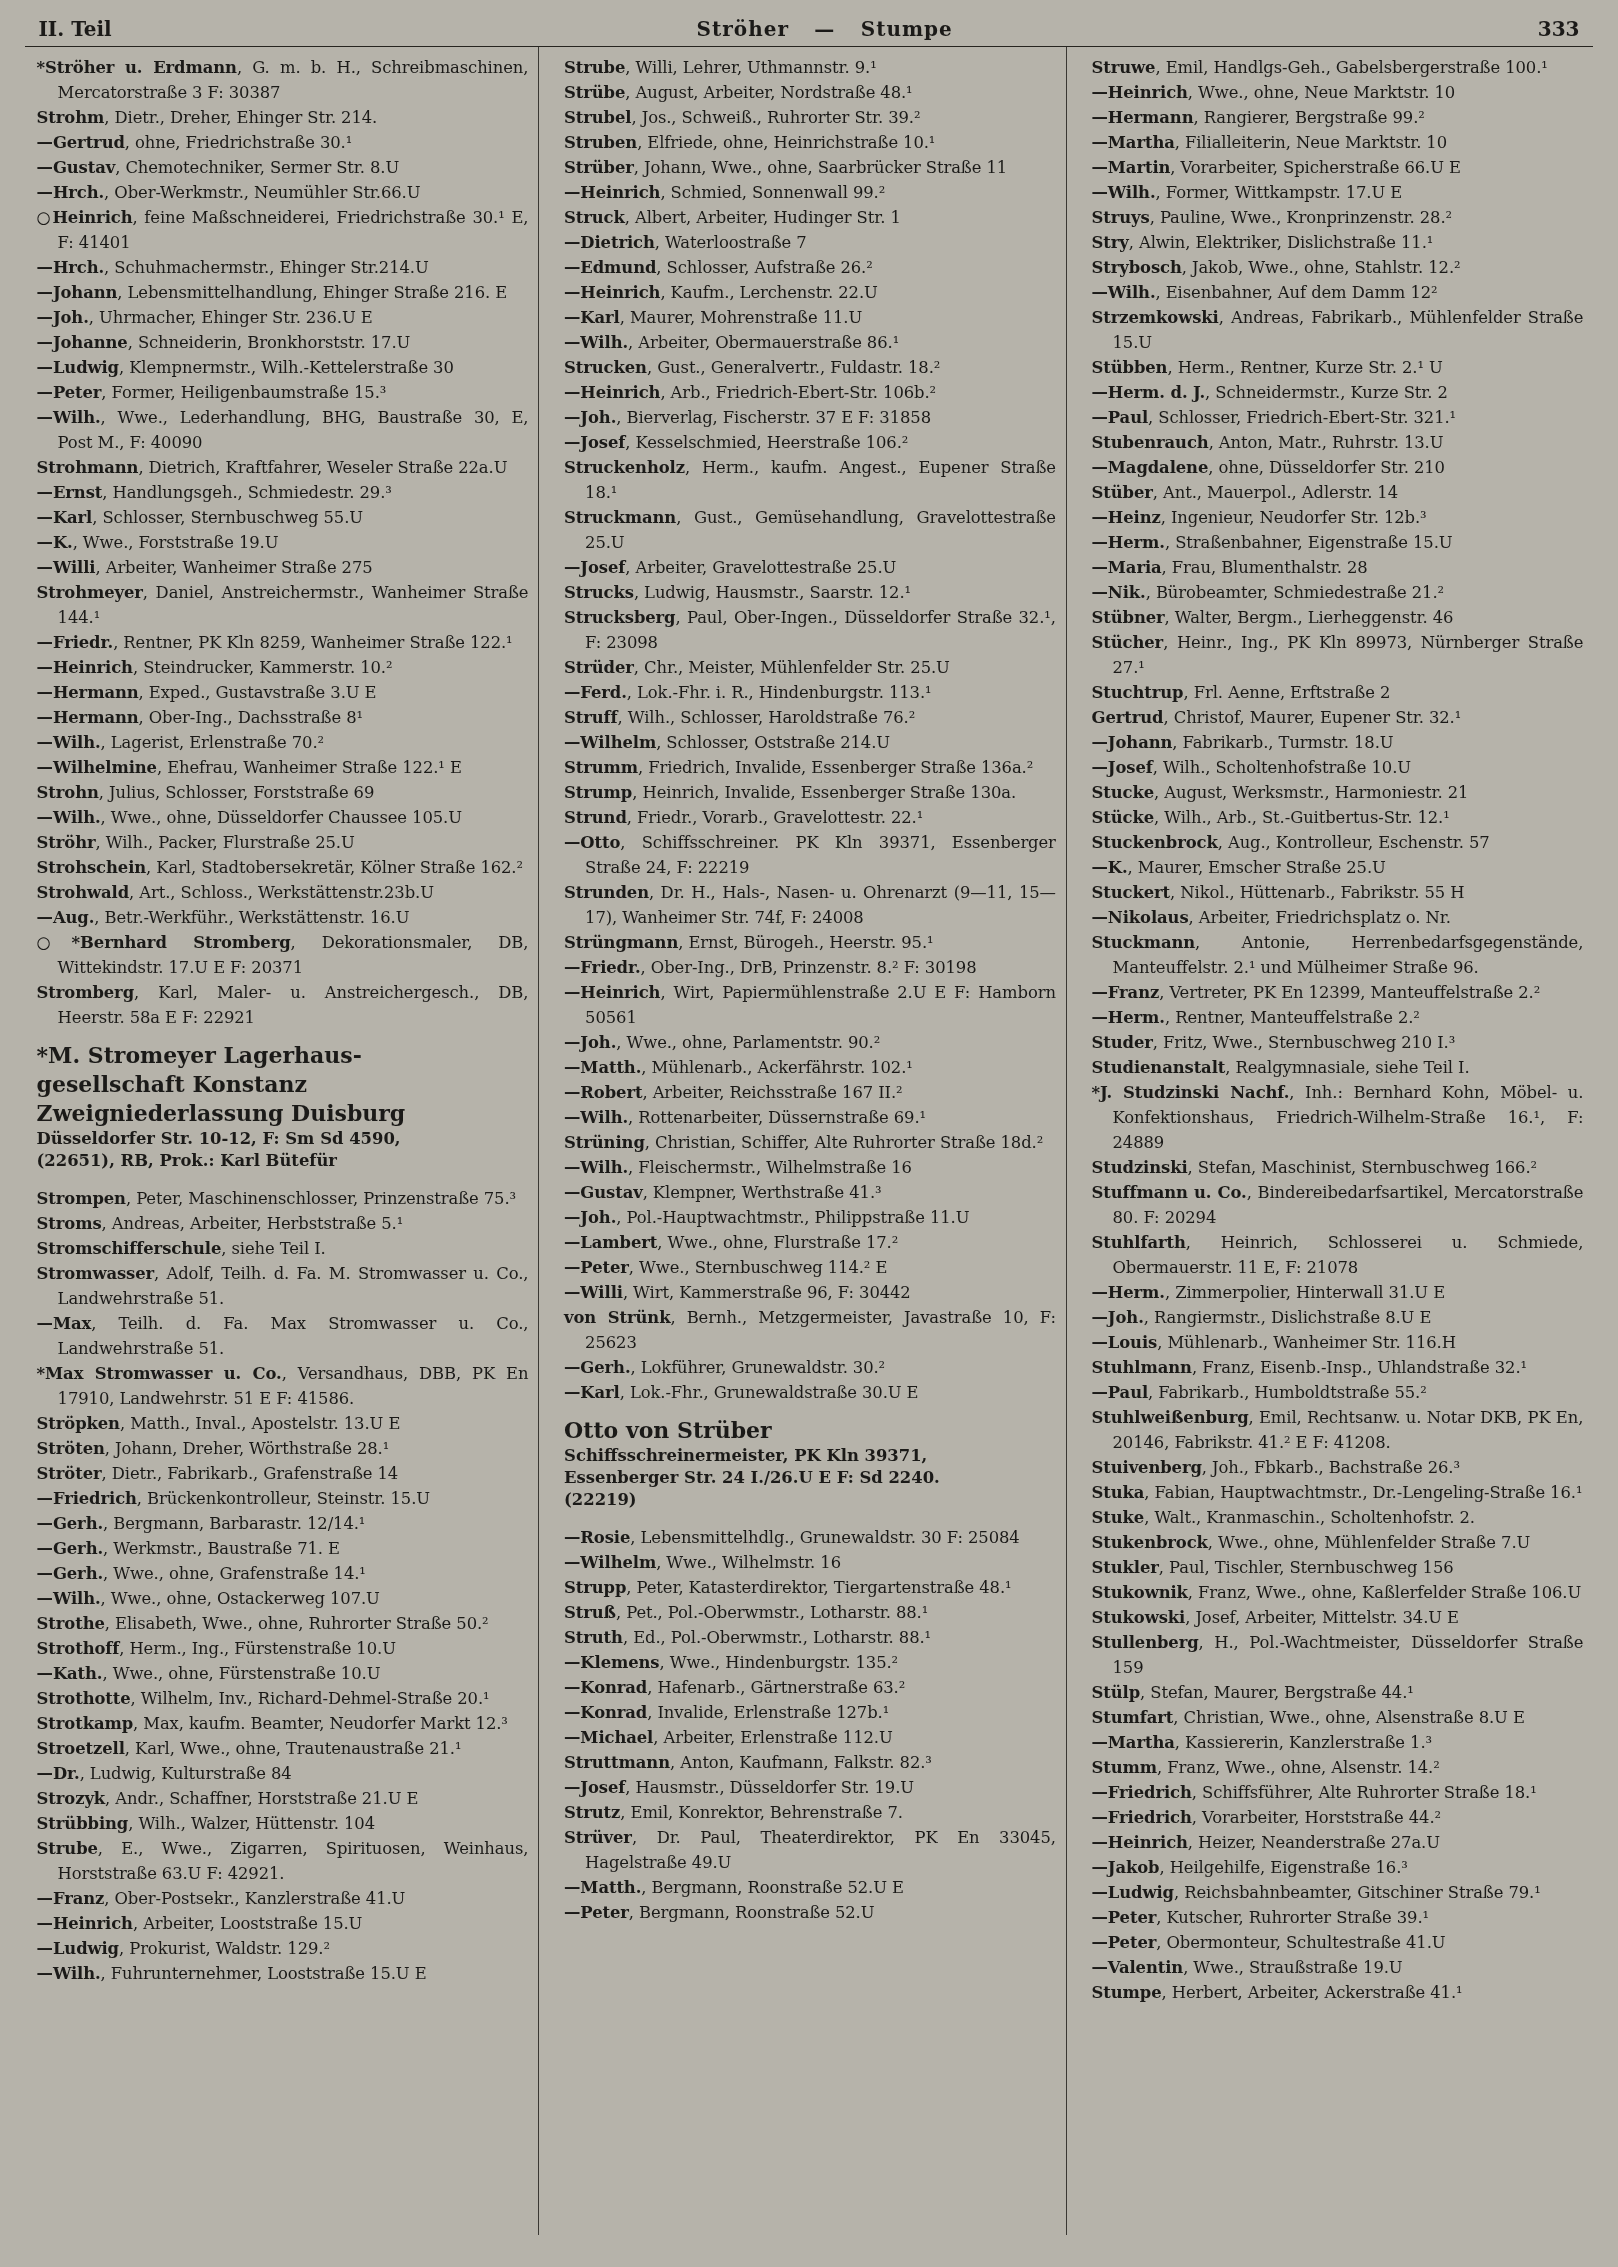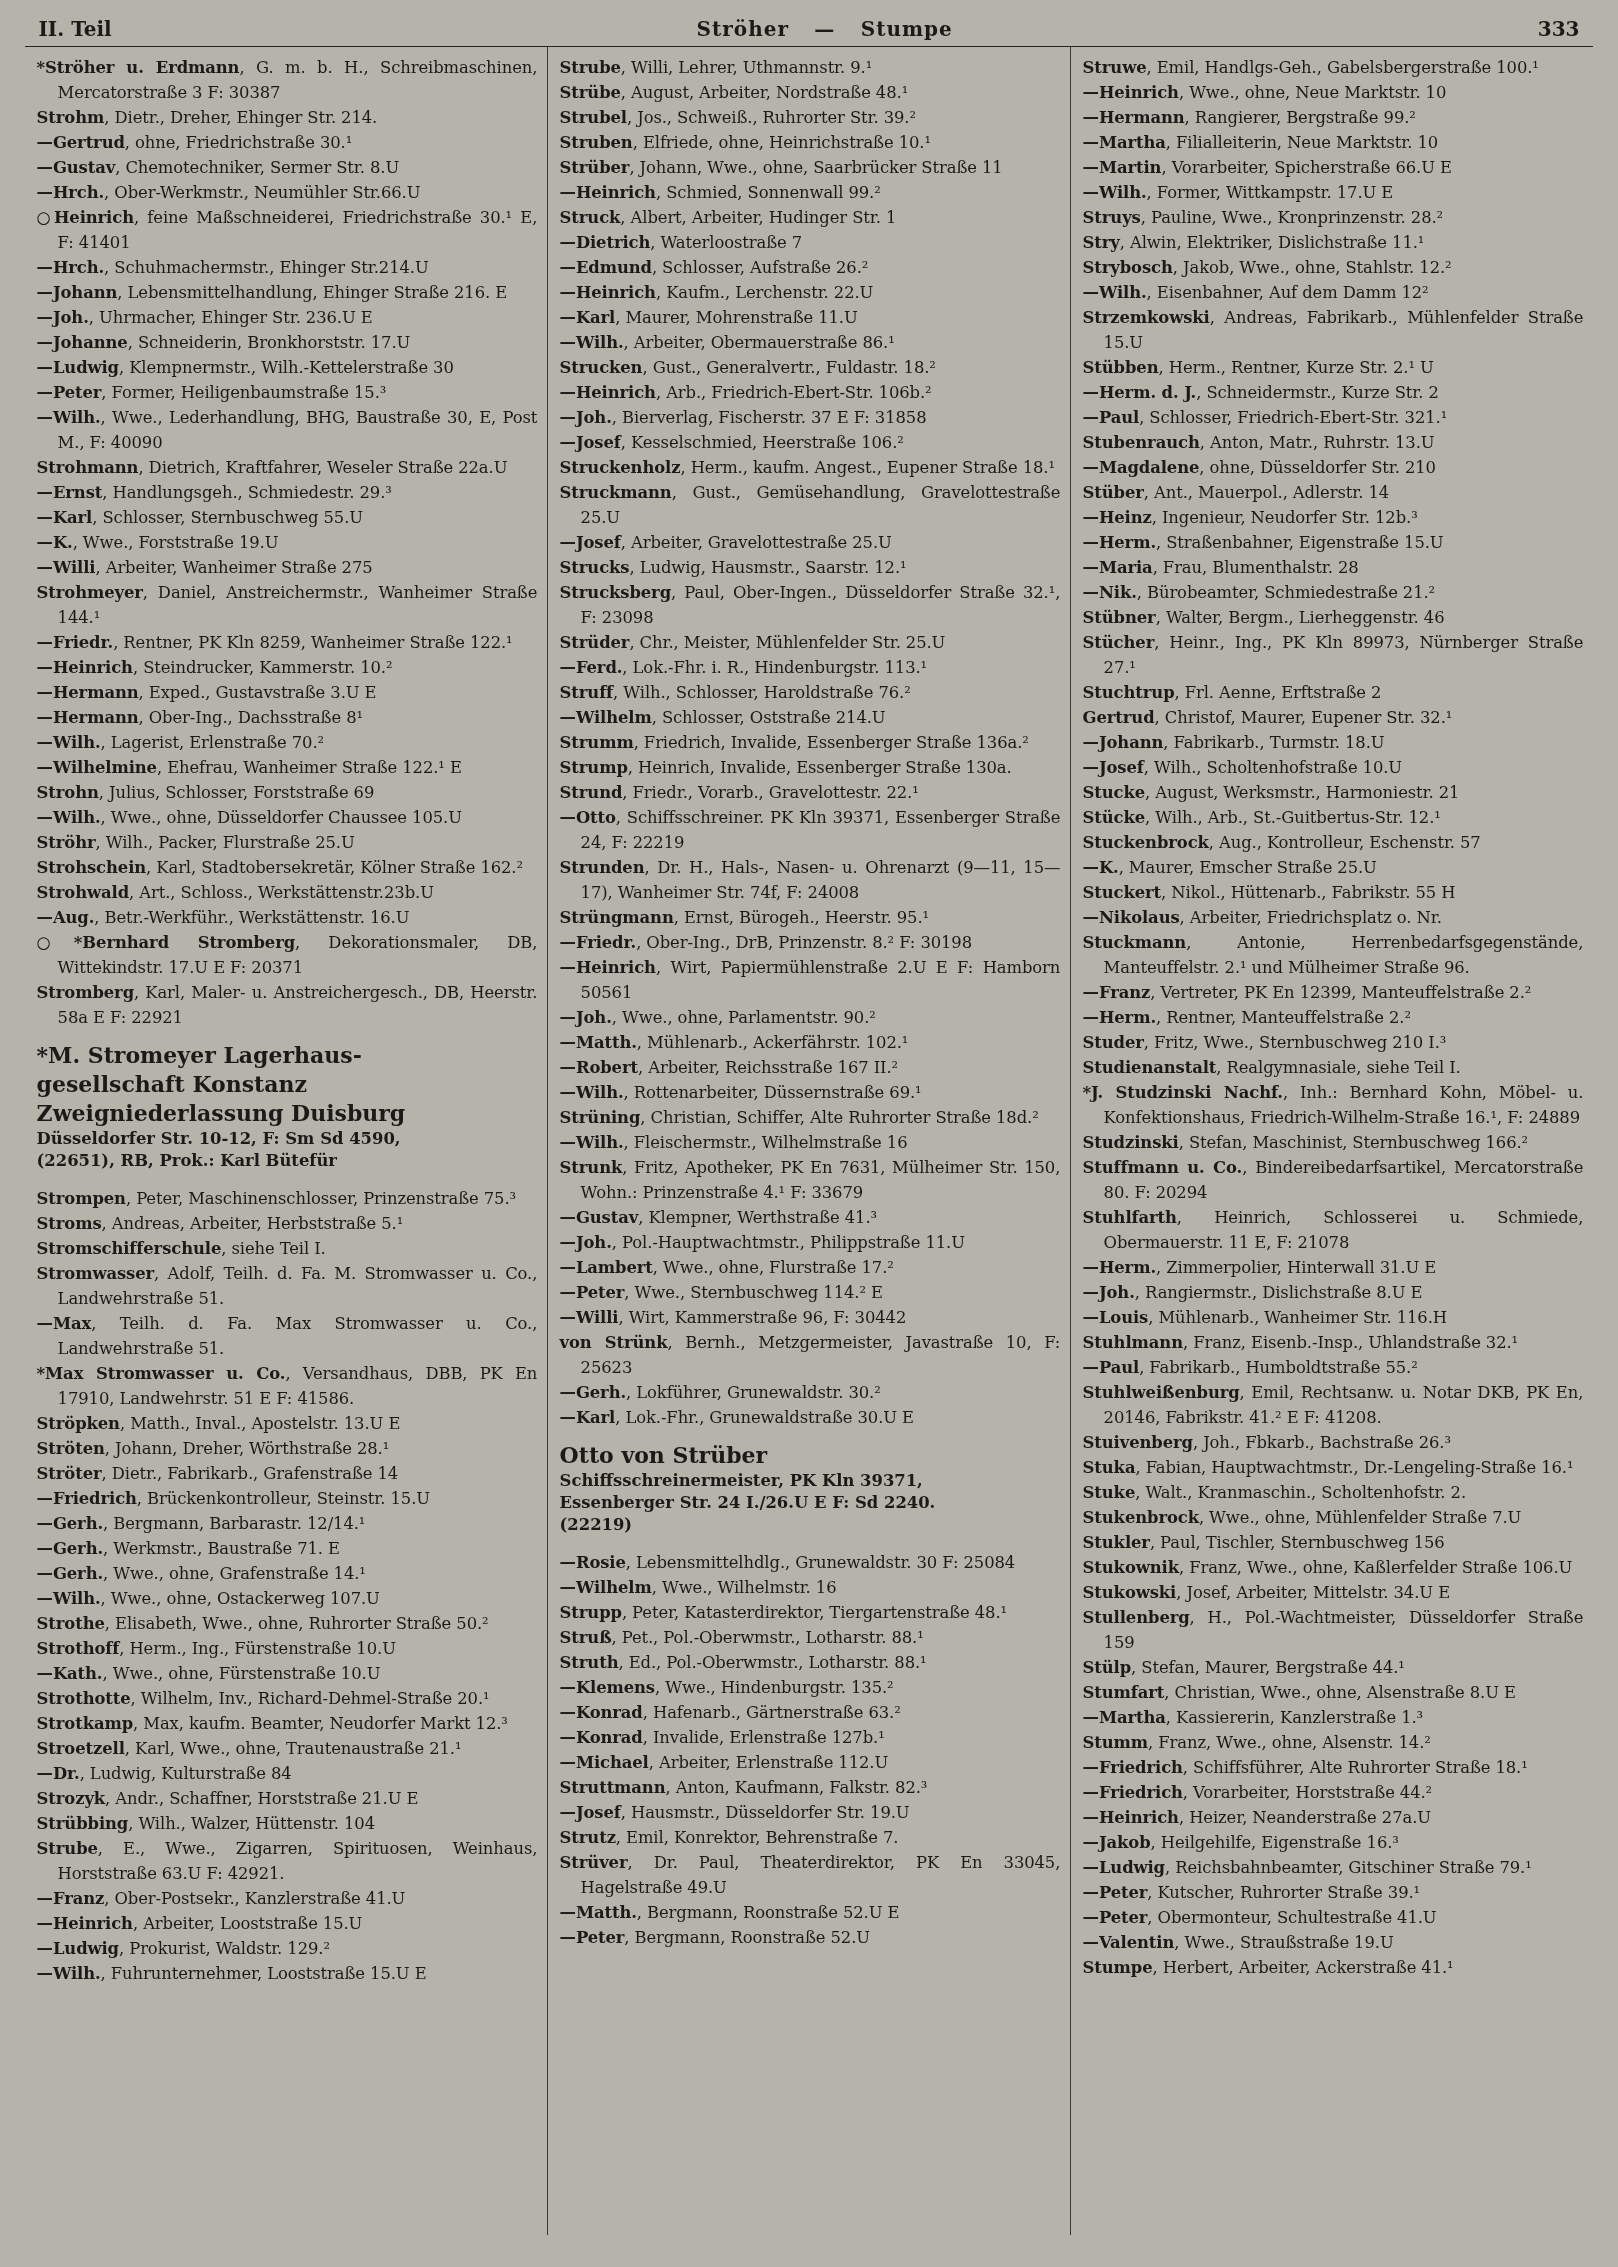--- a/index.html
+++ b/index.html
@@ -12,21 +12,21 @@
   .page{width:1618px;height:2267px;box-sizing:border-box;padding:15.4px 25px 0 25px;}
   .header{
     display:flex;justify-content:space-between;align-items:baseline;
     font-weight:bold;font-size:20px;
     padding:1.9px 13.5px 4.8px 13.5px;
     border-bottom:1.9px solid #26241f;
   }
   .header .center{letter-spacing:1px;word-spacing:17.4px;}
   .columns{display:flex;align-items:stretch;height:2188px;}
   .col{flex:1 1 0;box-sizing:border-box;padding:7.7px 9.7px 0 11.6px;overflow:hidden;}
-  .col + .col{border-left:1.4px solid #3a3833;}
+  .col + .col{border-left:1.4px solid #3a3833;padding-left:25px;}
   .entry{
     font-size:16.4px;line-height:25px;
     text-align:justify;
     padding-left:21px;text-indent:-21px;
     letter-spacing:-0.1px;
   }
   .entry b{font-weight:bold;}
   .ad{
     text-align:left;font-weight:bold;
     padding:9.7px 0 11.6px 0;margin:1.9px 0;
@@ -147,21 +147,20 @@
         <div class="entry"><b>Strunden</b>, Dr. H., Hals-, Nasen- u. Ohrenarzt (9—11, 15—17), Wanheimer Str. 74f, F: 24008</div>
         <div class="entry"><b>Strüngmann</b>, Ernst, Bürogeh., Heerstr. 95.¹</div>
         <div class="entry"><b>—Friedr.</b>, Ober-Ing., DrB, Prinzenstr. 8.² F: 30198</div>
         <div class="entry"><b>—Heinrich</b>, Wirt, Papiermühlenstraße 2.U E F: Hamborn 50561</div>
         <div class="entry"><b>—Joh.</b>, Wwe., ohne, Parlamentstr. 90.²</div>
         <div class="entry"><b>—Matth.</b>, Mühlenarb., Ackerfährstr. 102.¹</div>
         <div class="entry"><b>—Robert</b>, Arbeiter, Reichsstraße 167 II.²</div>
         <div class="entry"><b>—Wilh.</b>, Rottenarbeiter, Düssernstraße 69.¹</div>
         <div class="entry"><b>Strüning</b>, Christian, Schiffer, Alte Ruhrorter Straße 18d.²</div>
         <div class="entry"><b>—Wilh.</b>, Fleischermstr., Wilhelmstraße 16</div>
-        <div class="entry"><b>Strunk</b>, Fritz, Apotheker, PK En 7631, Mülheimer Str. 150, Wohn.: Prinzenstraße 4.¹ F: 33679</div>
         <div class="entry"><b>—Gustav</b>, Klempner, Werthstraße 41.³</div>
         <div class="entry"><b>—Joh.</b>, Pol.-Hauptwachtmstr., Philippstraße 11.U</div>
         <div class="entry"><b>—Lambert</b>, Wwe., ohne, Flurstraße 17.²</div>
         <div class="entry"><b>—Peter</b>, Wwe., Sternbuschweg 114.² E</div>
         <div class="entry"><b>—Willi</b>, Wirt, Kammerstraße 96, F: 30442</div>
         <div class="entry"><b>von Strünk</b>, Bernh., Metzgermeister, Javastraße 10, F: 25623</div>
         <div class="entry"><b>—Gerh.</b>, Lokführer, Grunewaldstr. 30.²</div>
         <div class="entry"><b>—Karl</b>, Lok.-Fhr., Grunewaldstraße 30.U E</div>
         <div class="ad">
           <div class="xl">Otto von Strüber</div>

